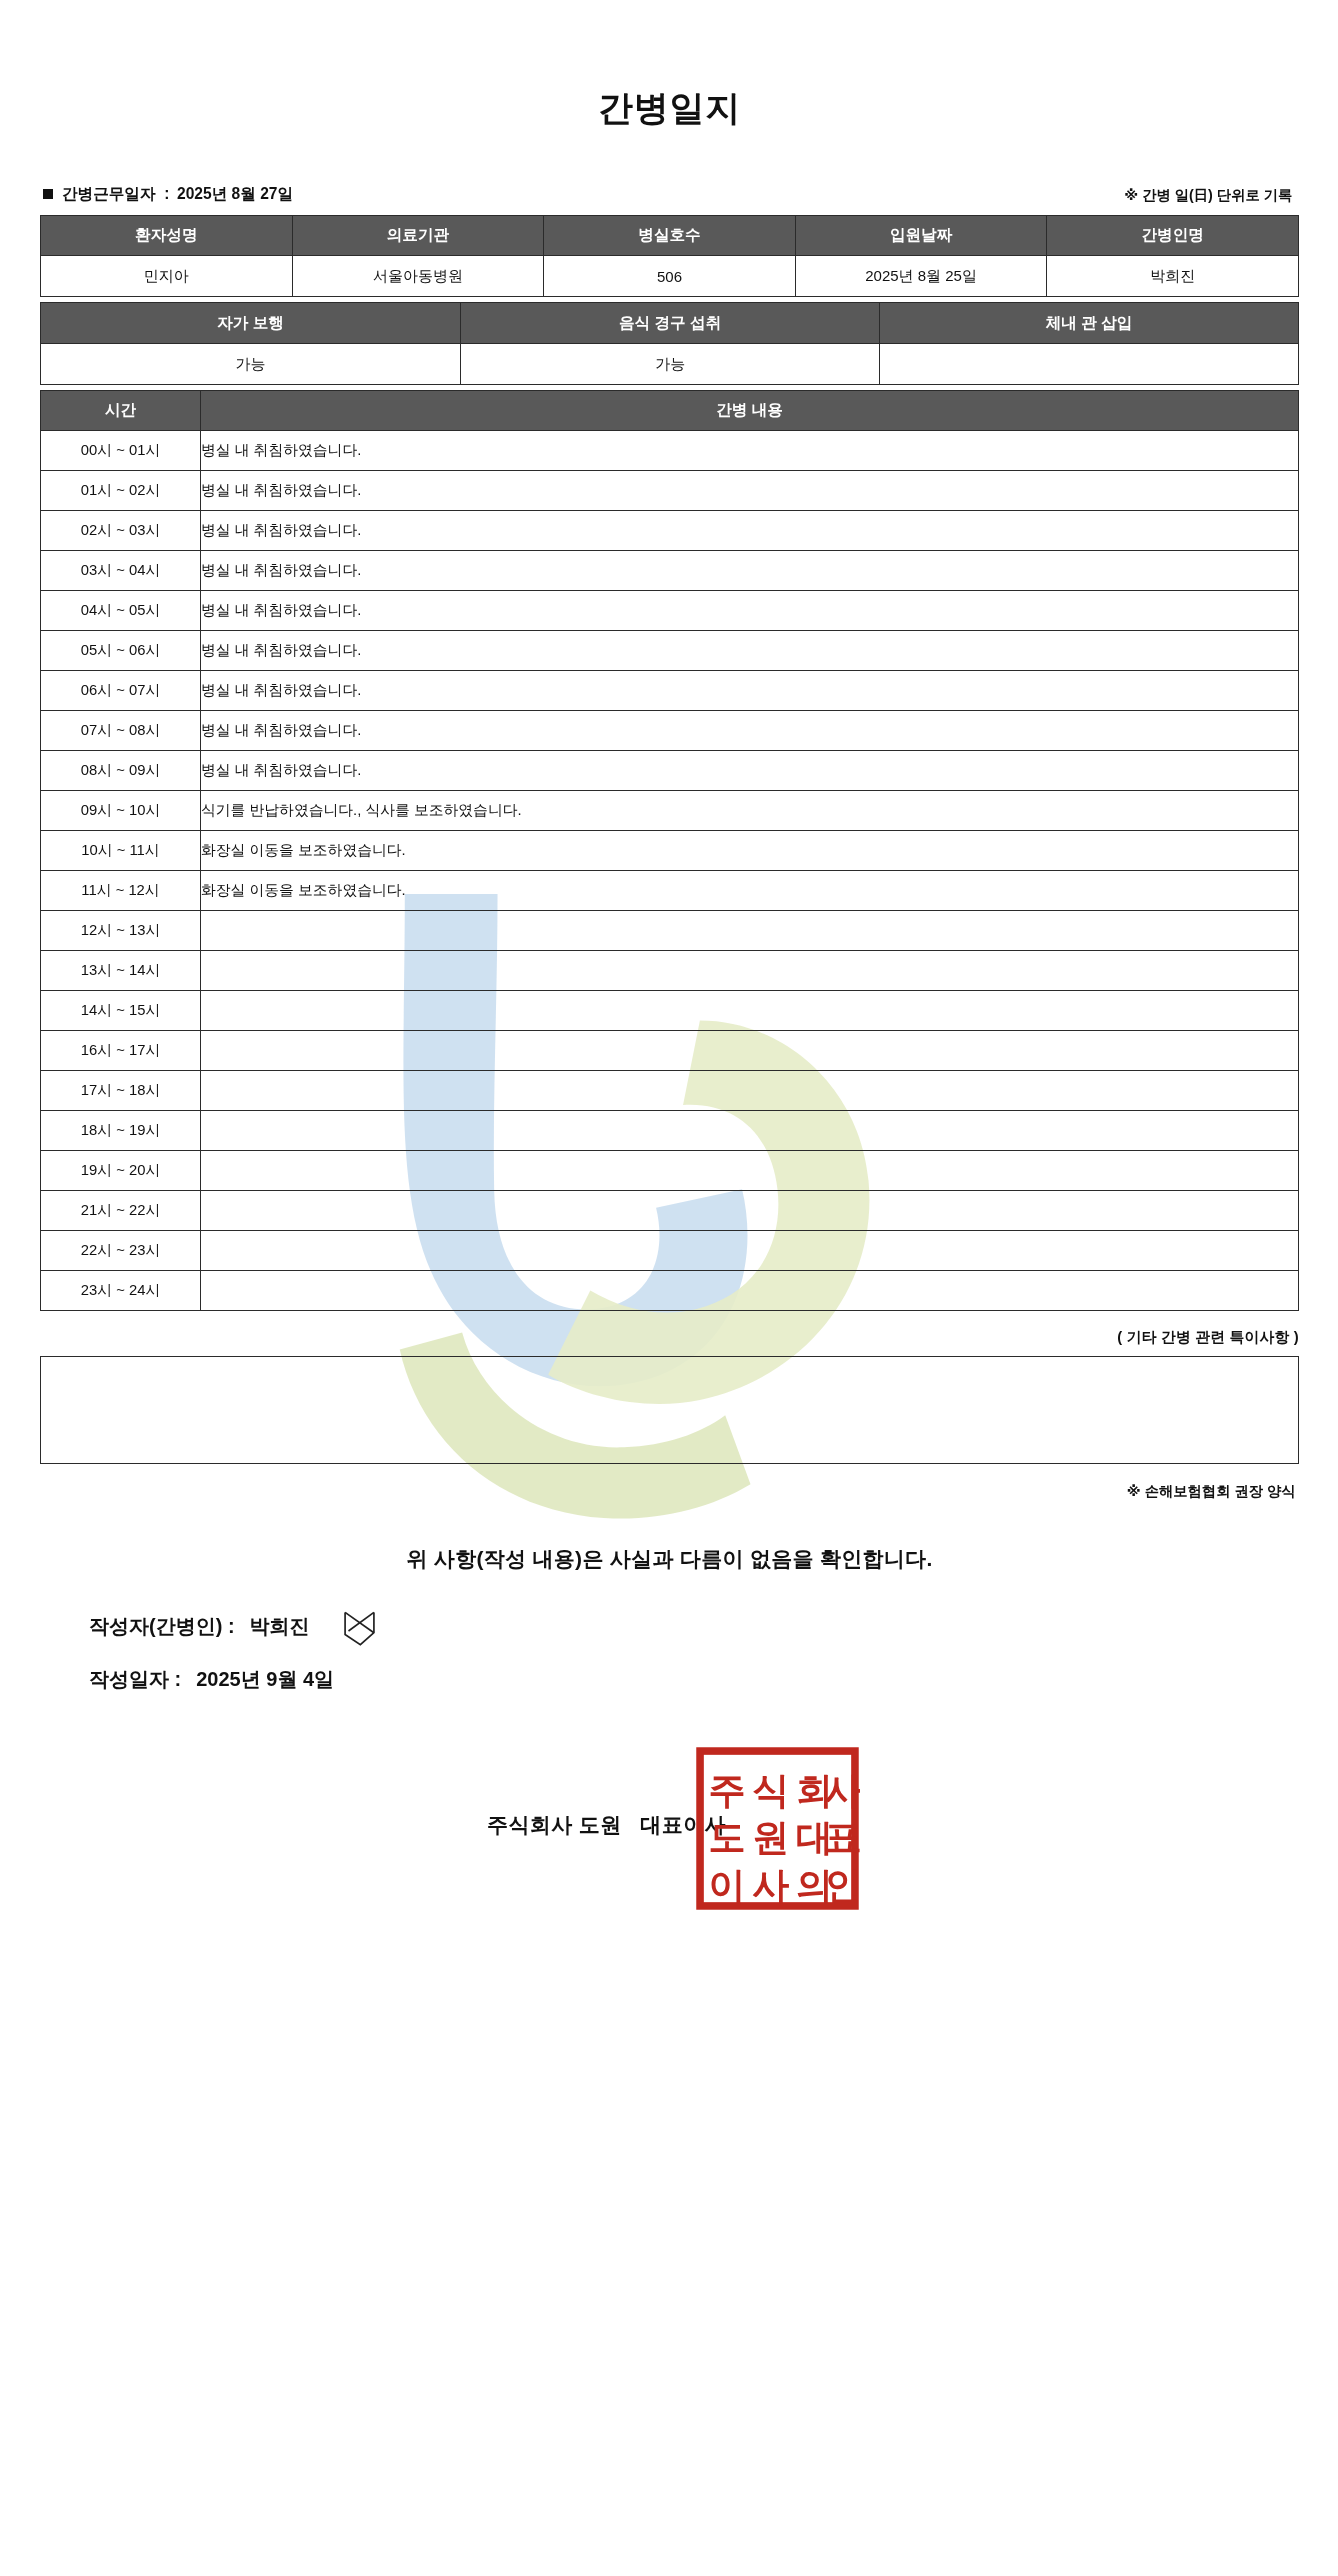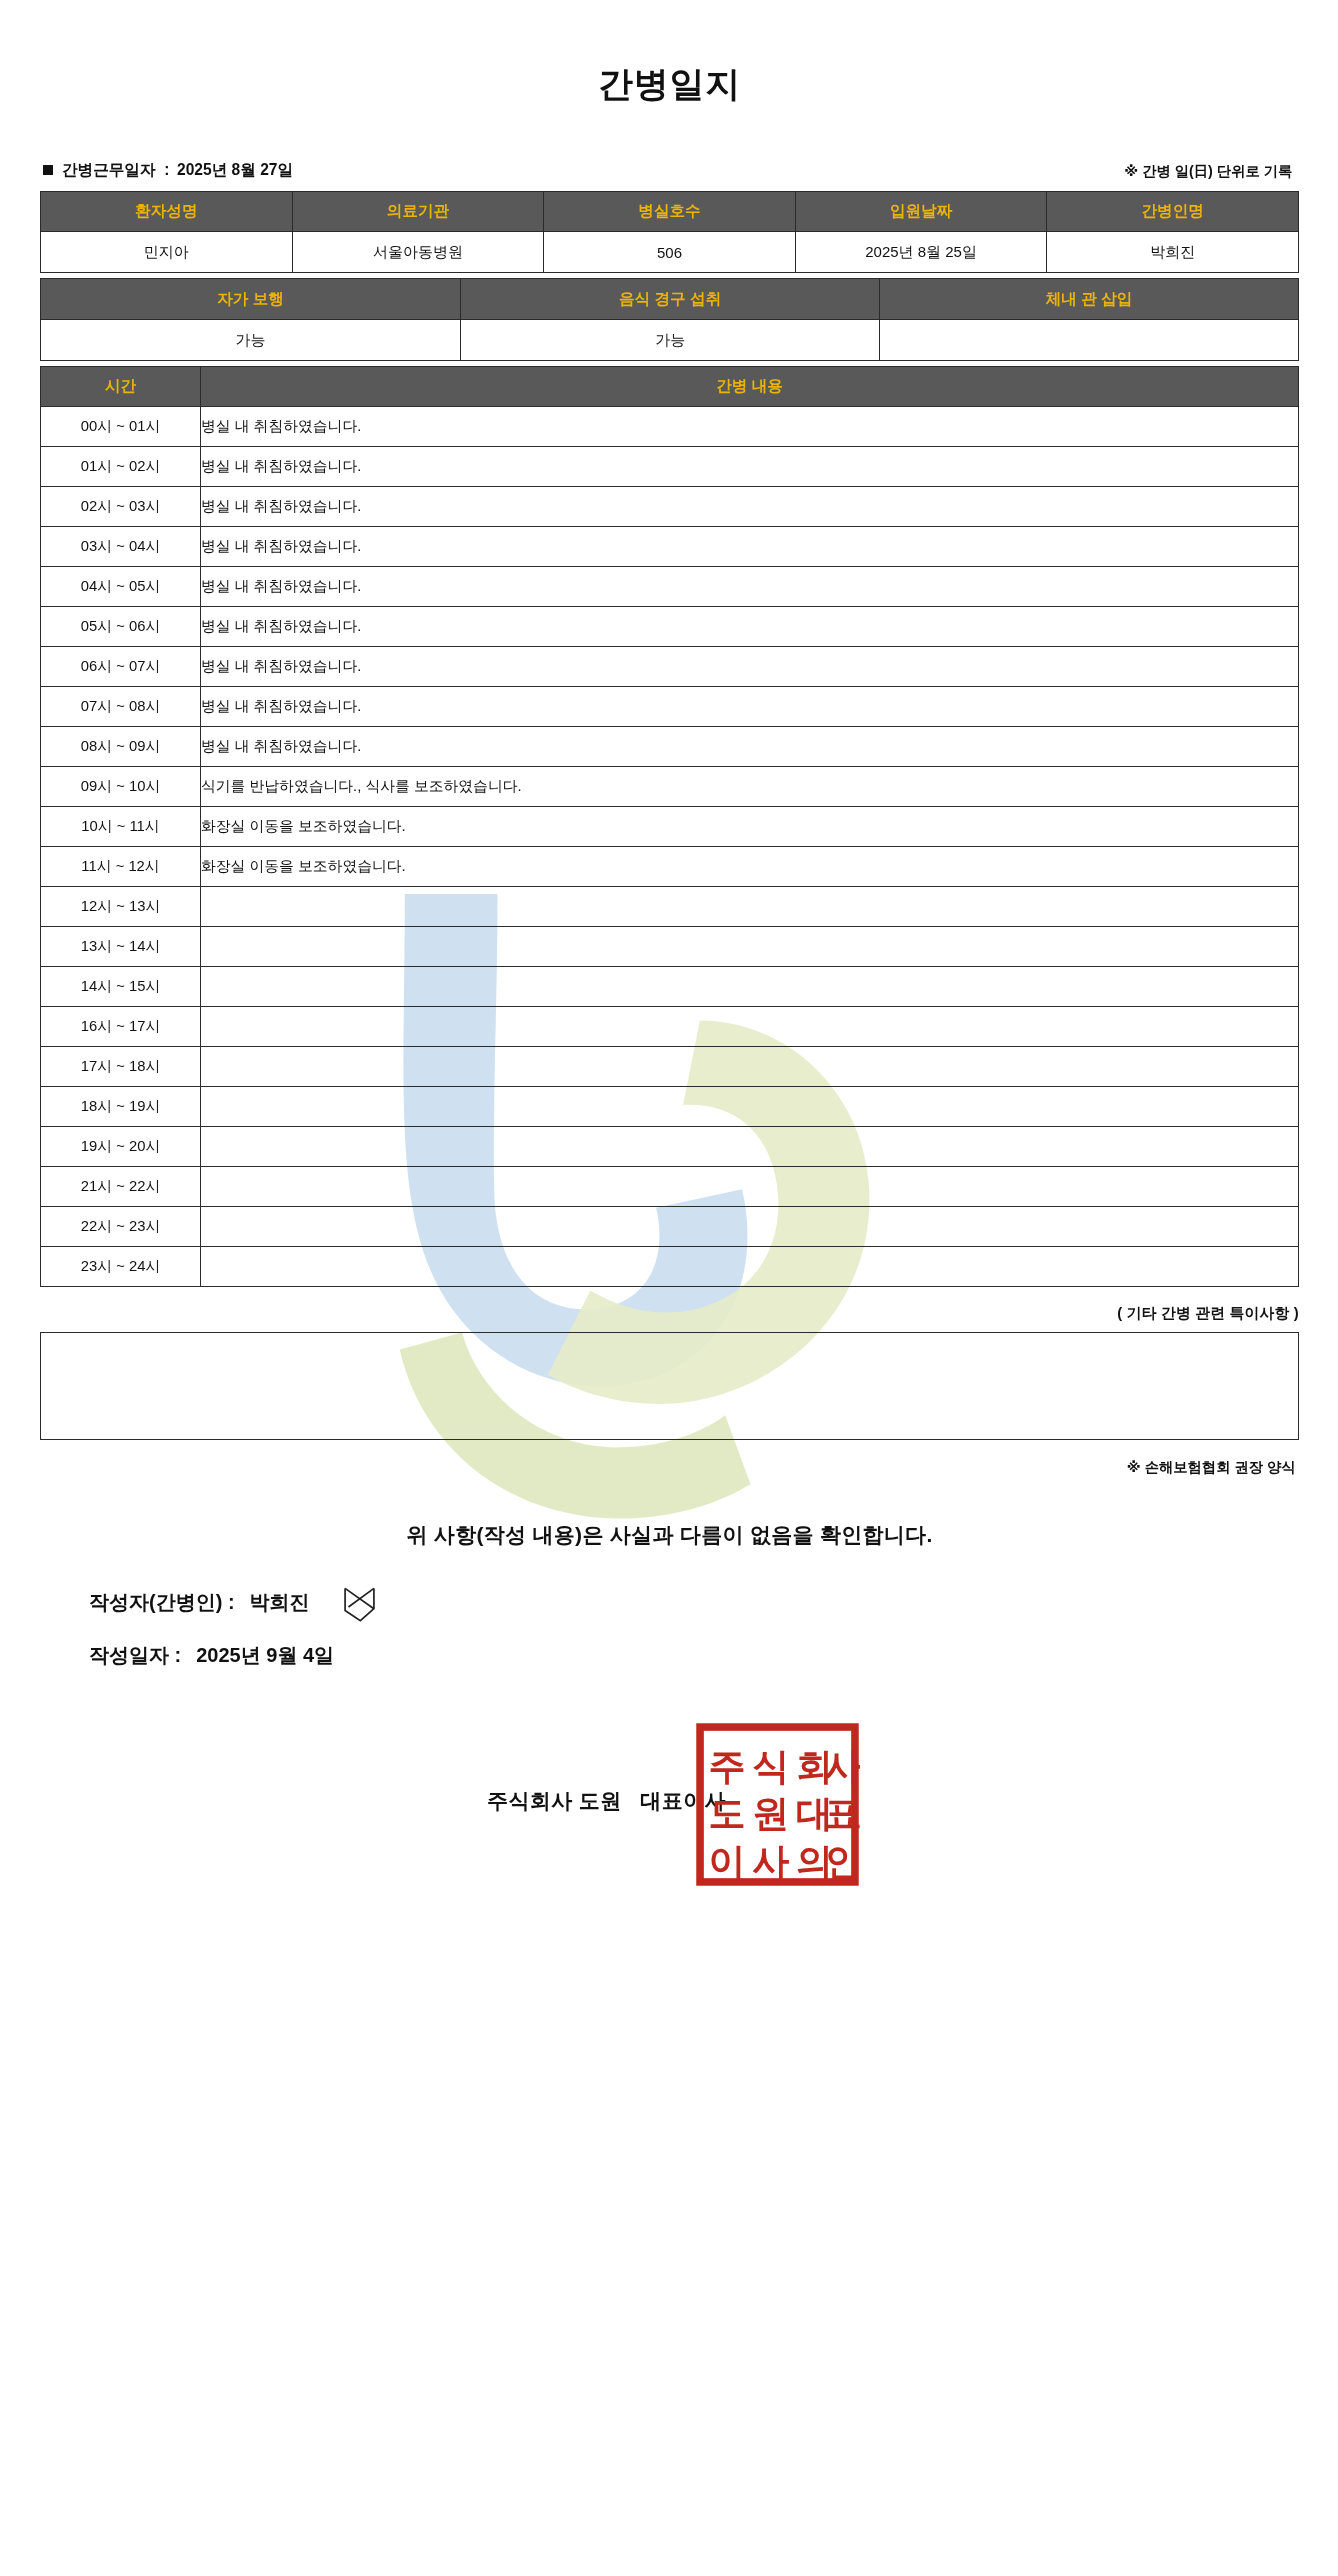--- a/index.html
+++ b/index.html
@@ -36,21 +36,21 @@
   }
 
   .content { position: relative; z-index: 2; }
 
   
   .doc-title {
     text-align: center;
     font-size: 35px;
     font-weight: bold;
     letter-spacing: 0.8px;
-    padding-top: 61px;
+    padding-top: 85px;
     padding-bottom: 8.4px;
   }
 
   
   .meta-row {
     display: flex;
     align-items: flex-end;
     justify-content: space-between;
     margin-top: 44px;
     margin-bottom: 10px;
@@ -90,21 +90,21 @@
     border: 0.8px solid #2b2b2b;
     text-align: center;
     font-size: 15px;
     padding: 0;
     height: 39px;
     vertical-align: middle;
     background: transparent;
   }
   thead th {
     background: #595959;
-    color: #eab308;
+    color: #ffffff;
     font-weight: bold;
     font-size: 15.6px;
   }
   tbody td { font-size: 15px; background: rgba(255,255,255,0.0); }
 
   .info-table td { height: 40px; }
   .status-table { margin-top: 5px; }
   .status-table th, .status-table td { height: 40px; }
 
   

